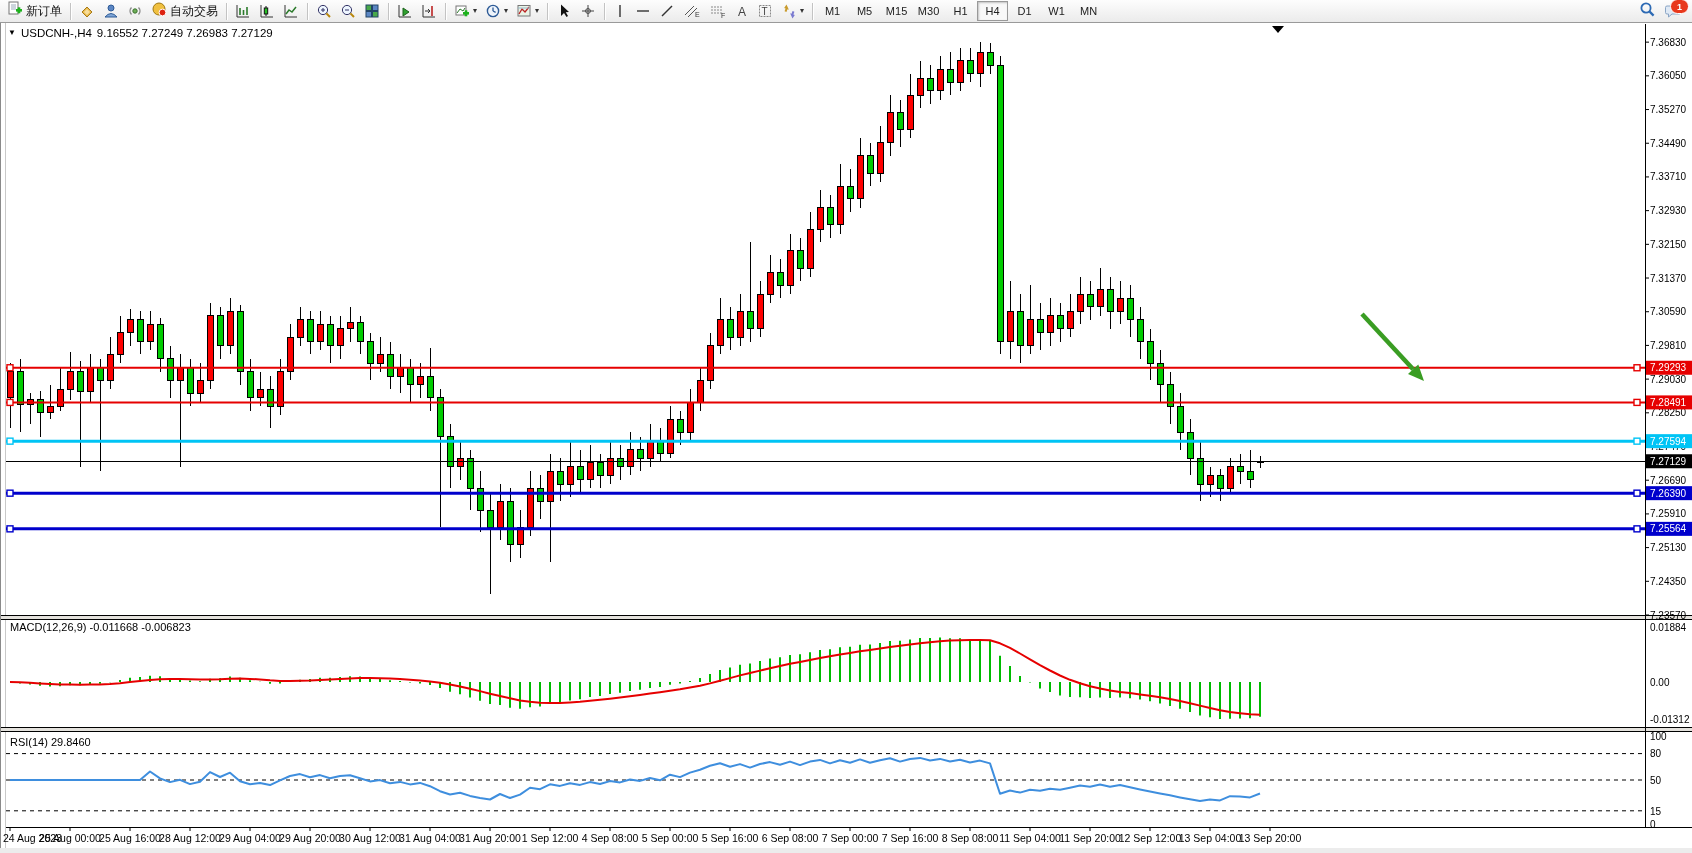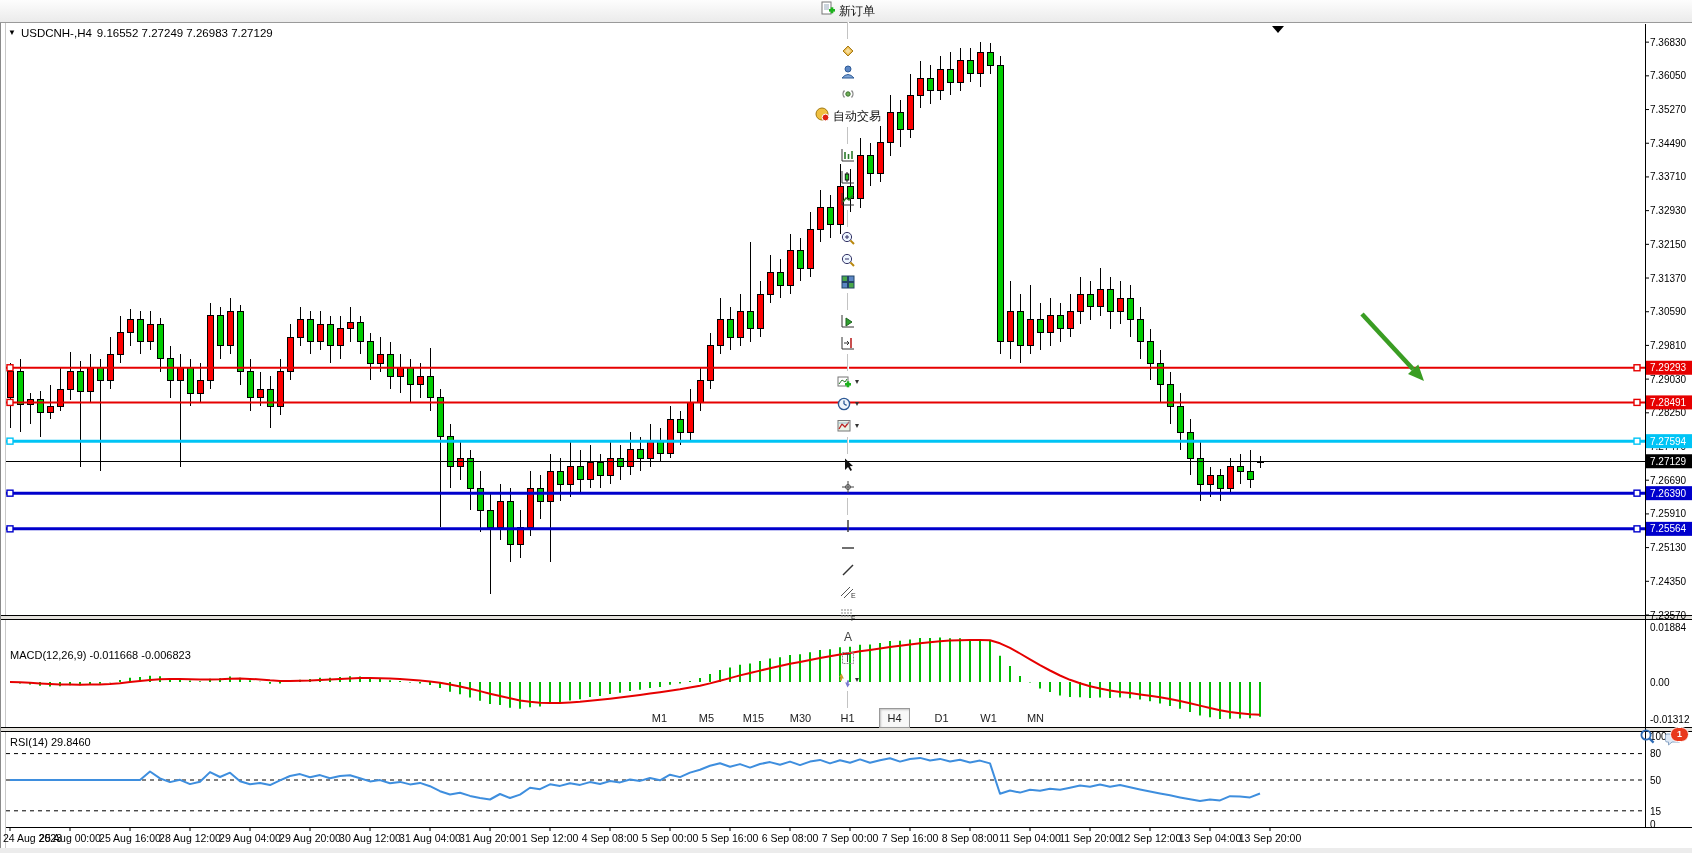--- a/index.html
+++ b/index.html
@@ -1,21 +1,21 @@
 <!DOCTYPE html>
 <html><head>
 <meta charset="utf-8">
 <style>
   html,body{margin:0;padding:0;background:#f0f0f0;width:1692px;height:853px;overflow:hidden;
     font-family:"Liberation Sans","DejaVu Sans",sans-serif;}
   .app{position:relative;width:1692px;height:853px;}
   
   .toolbar{position:absolute;top:0;left:0;width:1692px;height:23px;z-index:5;
     background:linear-gradient(#fdfdfd,#ebebeb);border-bottom:1px solid #9a9a9a;
-    display:flex;align-items:center;padding-left:3px;box-sizing:border-box;flex-direction:column;}
+    display:flex;align-items:center;padding-left:3px;box-sizing:border-box;}
   .tbtn{height:20px;padding:0 3px;display:inline-flex;align-items:center;gap:3px;
     border:1px solid transparent;border-radius:2px;flex:none;cursor:default;}
   .tlabel{font-size:12px;color:#111;white-space:nowrap;}
   .sep{width:1px;height:17px;background:#c3c3c3;box-shadow:1px 0 0 #fff;margin:0 4px;flex:none;}
   .drop{font-size:8px;color:#333;line-height:8px;}
   .tfbtn{min-width:25px;height:18px;font-size:11px;color:#222;display:inline-flex;
     align-items:center;justify-content:center;border:1px solid transparent;flex:none;padding:0 2px;}
   .tfbtn.active{border:1px solid #999;background:#f8f8f8;box-shadow:inset 1px 1px 2px rgba(0,0,0,.22);}
   .toolbar-right{margin-left:auto;display:flex;align-items:center;gap:8px;padding-right:10px;}
   .badge-wrap{position:relative;display:inline-flex;}
@@ -219,21 +219,21 @@
         </svg>
     </div>
     <div class="tbtn">
       <svg width="16" height="16">
           <polygon points="4,2 8,6 6.5,6 6.5,9 4.5,9 4.5,6 3,6" fill="#c99b2d" transform="rotate(20 6 6)"></polygon>
           <polygon points="9,7 13,11 11.5,11 11.5,14 9.5,14 9.5,11 8,11" fill="#7a7ad0" transform="rotate(200 11 11)"></polygon>
         </svg>
       <span class="drop">▾</span>
     </div>
     <div class="sep"></div>
-    <div id="tf-group" style="display:flex;gap:16px;">
+    <div id="tf-group" style="display:flex;gap:1px;">
         <div class="tfbtn">M1</div>
         <div class="tfbtn">M5</div>
         <div class="tfbtn">M15</div>
         <div class="tfbtn">M30</div>
         <div class="tfbtn">H1</div>
         <div class="tfbtn active">H4</div>
         <div class="tfbtn">D1</div>
         <div class="tfbtn">W1</div>
         <div class="tfbtn">MN</div>
       </div>
@@ -800,15 +800,15 @@
         <line x1="1362" y1="314" x2="1413.1329671162664" y2="369.25659349661044" stroke="#3a9d23" stroke-width="4.5"></line>
         <polygon points="1424,381 1418.2707074614993,364.50226660997697 1407.9952267710335,374.0109203832439" fill="#3a9d23"></polygon>
       </g>
     </svg>
 
   <div class="symbol-header">
     <span class="tri">▼</span>
     <span>USDCNH-,H4</span>
     <span>9.16552 7.27249 7.26983 7.27129</span>
   </div>
-  <div class="panel-label" style="top:621px;margin-top:28px;">MACD(12,26,9) -0.011668 -0.006823</div>
+  <div class="panel-label" style="top:621px;">MACD(12,26,9) -0.011668 -0.006823</div>
   <div class="panel-label" style="top:736px;">RSI(14) 29.8460</div>
 </div>
 
 </body></html>

